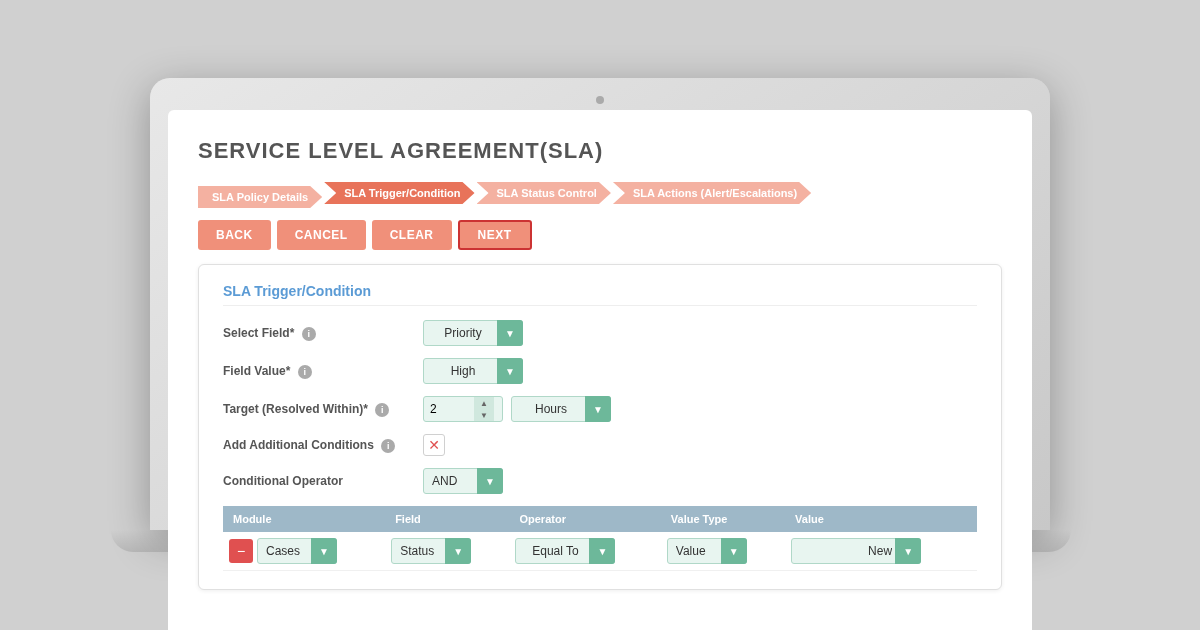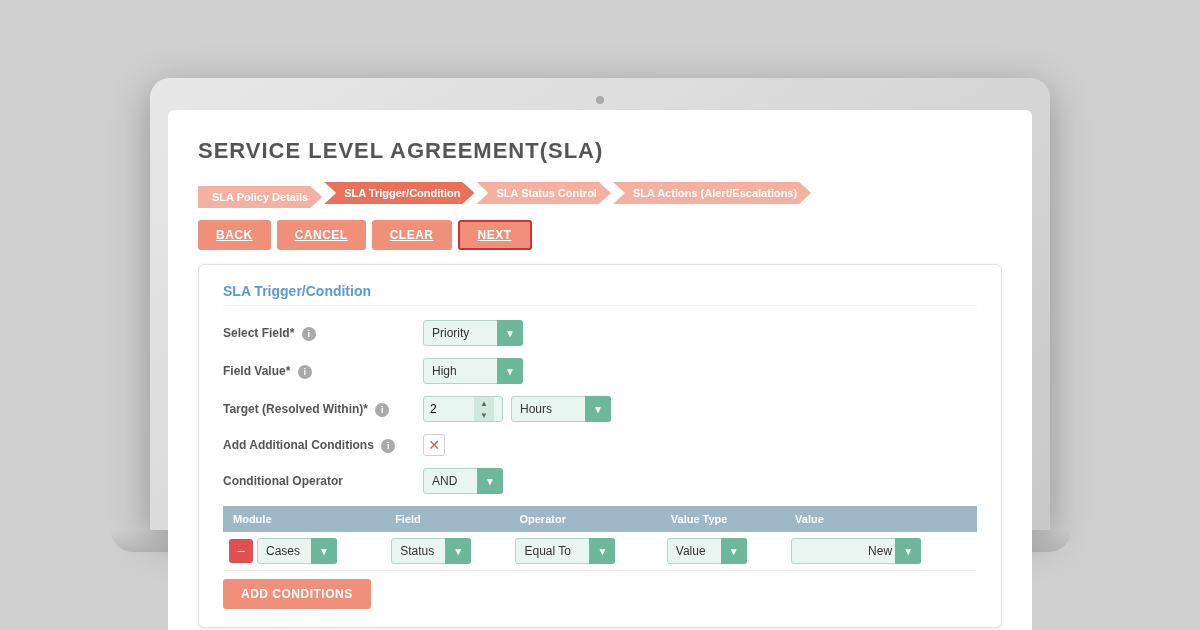--- a/index.html
+++ b/index.html
@@ -98,21 +98,20 @@
       margin-bottom: 14px;
     }
     .btn {
       padding: 6px 18px;
       font-size: 12px;
       font-weight: bold;
       border: none;
       border-radius: 3px;
       cursor: pointer;
       letter-spacing: 0.5px;
-      text-decoration: underline;
     }
     .btn-salmon {
       background: #f0907a;
       color: white;
     }
     .btn-next {
       background: #f0907a;
       color: white;
       border: 2px solid #cc3333;
     }
@@ -291,20 +290,21 @@
       cursor: pointer;
       letter-spacing: 0.5px;
       margin-top: 8px;
     }
 
     .select-sm {
       min-width: 80px;
     }
     .select-md {
       min-width: 100px;
+      text-align: center;
     }
     .select-lg {
       min-width: 130px;
       text-align: right;
     }
   </style>
 </head>
 <body>
 
 <div style="display:flex; flex-direction:column; align-items:center;">
@@ -467,20 +467,19 @@
                     <option>New</option>
                   </select>
                   <div class="select-arrow">▼</div>
                 </div>
               </td>
             </tr>
           </tbody>
         </table>
 
         
-        <button class="add-conditions-btn">ADD CONDITIONS</button>
       </div>
     </div>
   </div>
   <div class="laptop-base">
     <div class="laptop-base-notch"></div>
   </div>
 </div>
 
 </body></html>

